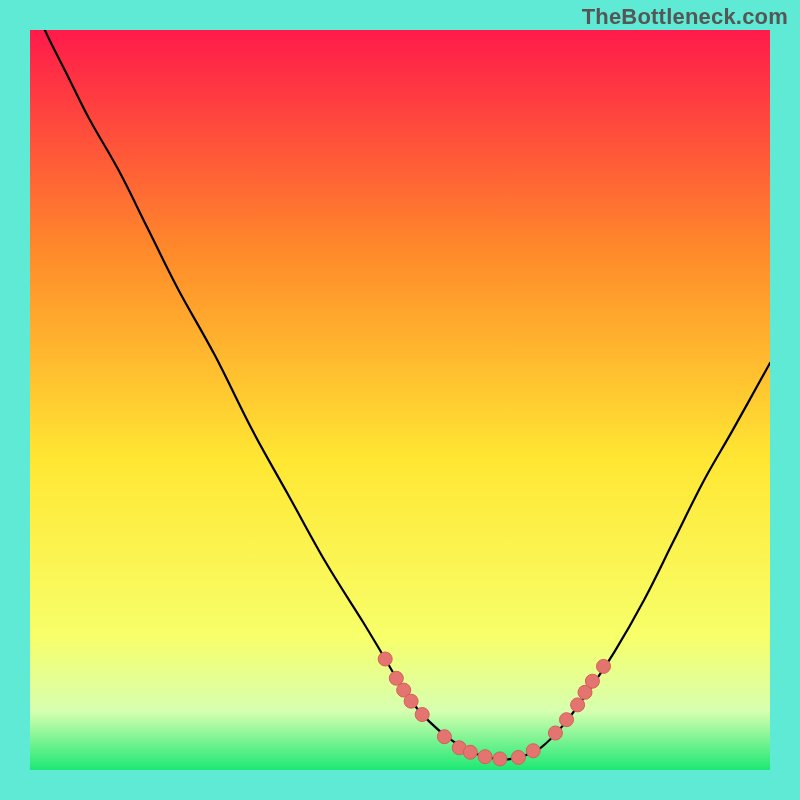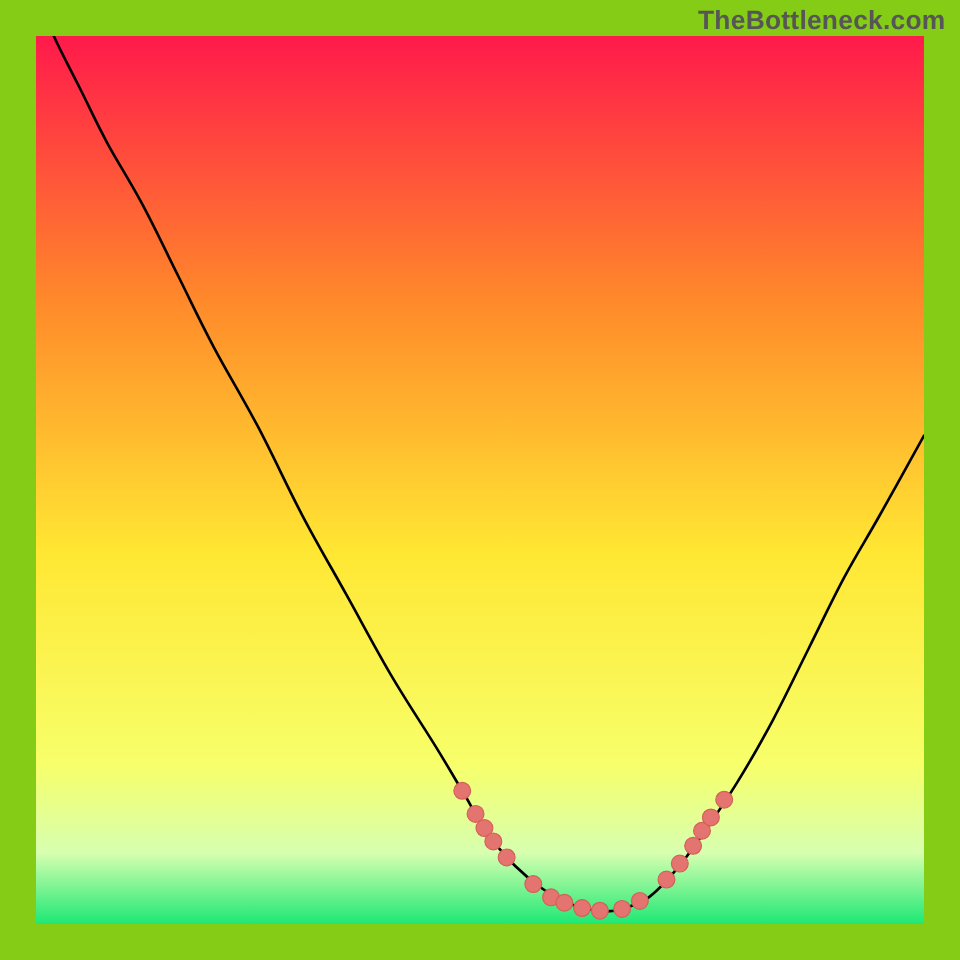--- a/index.html
+++ b/index.html
@@ -1,21 +1,21 @@
 <!DOCTYPE html>
 <html><head>
 <meta charset="utf-8">
 <style>
   * { margin: 0; padding: 0; box-sizing: border-box; }
   html, body { width: 800px; height: 800px; background: #000; overflow: hidden; }
   .frame {
     position: relative;
     width: 800px;
     height: 800px;
-    background: #84cc16;
+    background: #5eead4;
     padding-left: 48px;
   }
   .watermark {
     position: absolute;
     top: 4px;
     right: 12px;
     font-family: Arial, Helvetica, sans-serif;
     font-size: 22px;
     font-weight: bold;
     color: #565656;

